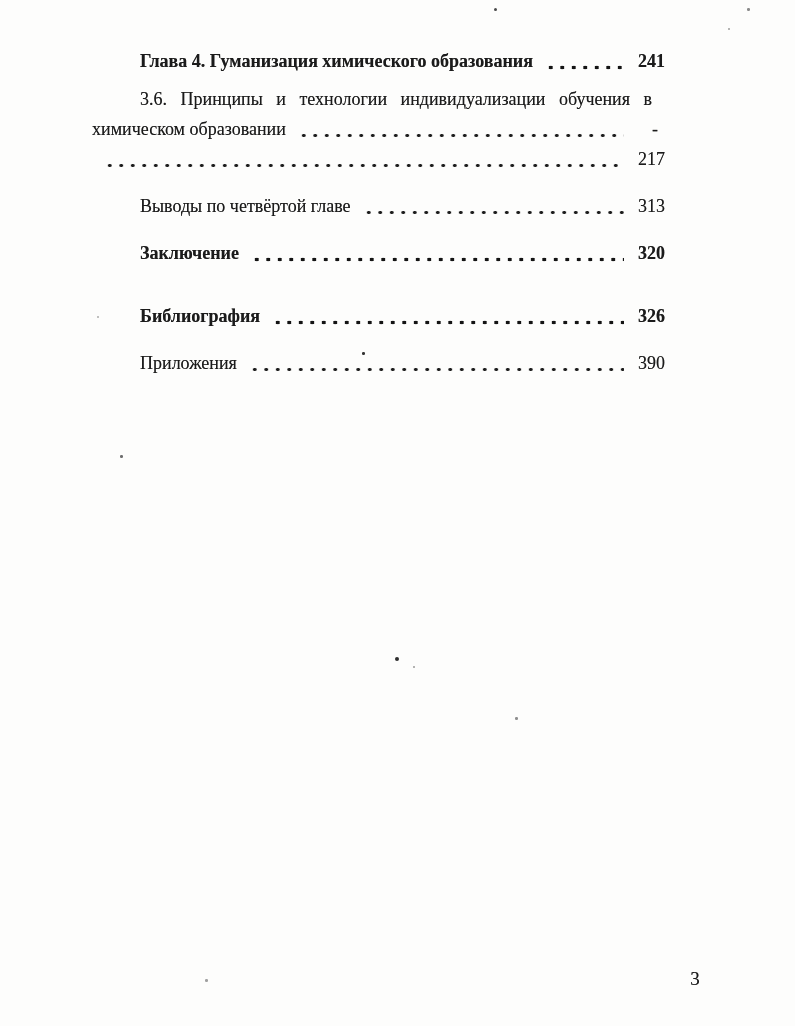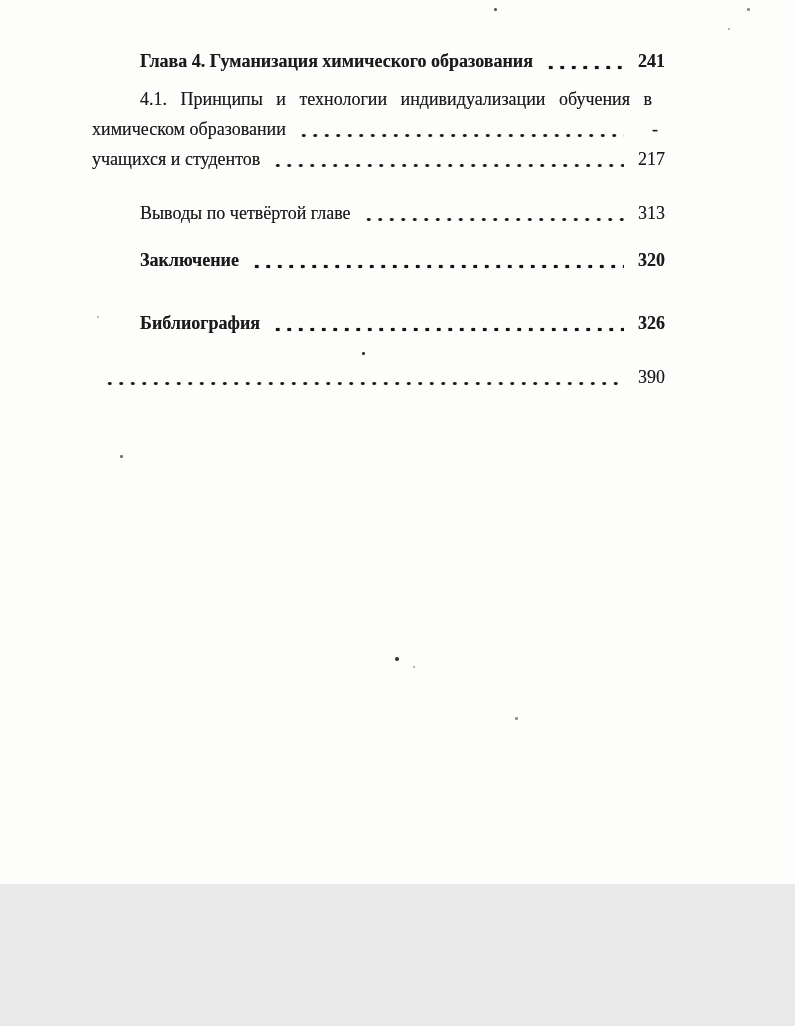--- a/index.html
+++ b/index.html
@@ -3,21 +3,21 @@
 <meta charset="utf-8">
 <style>
   html, body {
     margin: 0;
     padding: 0;
     background: #e9e9e9;
   }
   .scan-page {
     position: relative;
     width: 795px;
-    height: 884px;
+    height: 1026px;
     margin: 0 auto;
     background: #fdfdfc;
     overflow: hidden;
     font-family: "Liberation Serif", "DejaVu Serif", serif;
     color: #1b1b1b;
     text-shadow: 0 0 0.45px rgba(20,20,20,0.55);
   }
   .toc {
     position: absolute;
     left: 92px;
@@ -59,21 +59,21 @@
     background-image: radial-gradient(circle, #141414 1.75px, rgba(0,0,0,0) 2.1px);
   }
   .num {
     flex: 0 0 auto;
     min-width: 34px;
     white-space: nowrap;
   }
   .num.dash { text-align: center; }
   
   .gap8  { margin-bottom: 8px; }
-  .mt27  { margin-top: 24px; }
+  .mt27  { margin-top: 17px; }
   .mt30  { margin-top: 17px; }
   .mt33  { margin-top: 33px; }
   .folio {
     position: absolute;
     left: 684px;
     top: 966px;
     width: 22px;
     height: 26px;
     line-height: 26px;
     text-align: center;
@@ -104,32 +104,31 @@
 
     <div class="toc-entry bold gap8">
       <div class="row">
         <span class="txt indent">Глава 4. Гуманизация химического образования</span>
         <span class="leader"></span>
         <span class="num">241</span>
       </div>
     </div>
 
     <div class="toc-entry">
-      <div class="jline">4.1. Принципы и технологии индивидуализации обучения в</div>
+      <div class="jline">3.6. Принципы и технологии индивидуализации обучения в</div>
       <div class="row">
         <span class="txt">химическом образовании</span>
         <span class="leader"></span>
         <span class="num dash">-</span>
       </div>
     </div>
 
 
     <div class="toc-entry">
       <div class="row">
-        <span class="txt">учащихся и студентов</span>
         <span class="leader"></span>
         <span class="num">217</span>
       </div>
     </div>
 
     <div class="toc-entry mt27">
       <div class="row">
         <span class="txt indent">Выводы по четвёртой главе</span>
         <span class="leader"></span>
         <span class="num">313</span>
@@ -147,20 +146,21 @@
     <div class="toc-entry bold mt33">
       <div class="row">
         <span class="txt indent">Библиография</span>
         <span class="leader"></span>
         <span class="num">326</span>
       </div>
     </div>
 
     <div class="toc-entry mt27">
       <div class="row">
+        <span class="txt indent">Приложения</span>
         <span class="leader"></span>
         <span class="num">390</span>
       </div>
     </div>
 
   </div>
 
   <div class="folio">3</div>
 
   <div class="speck s1"></div>

